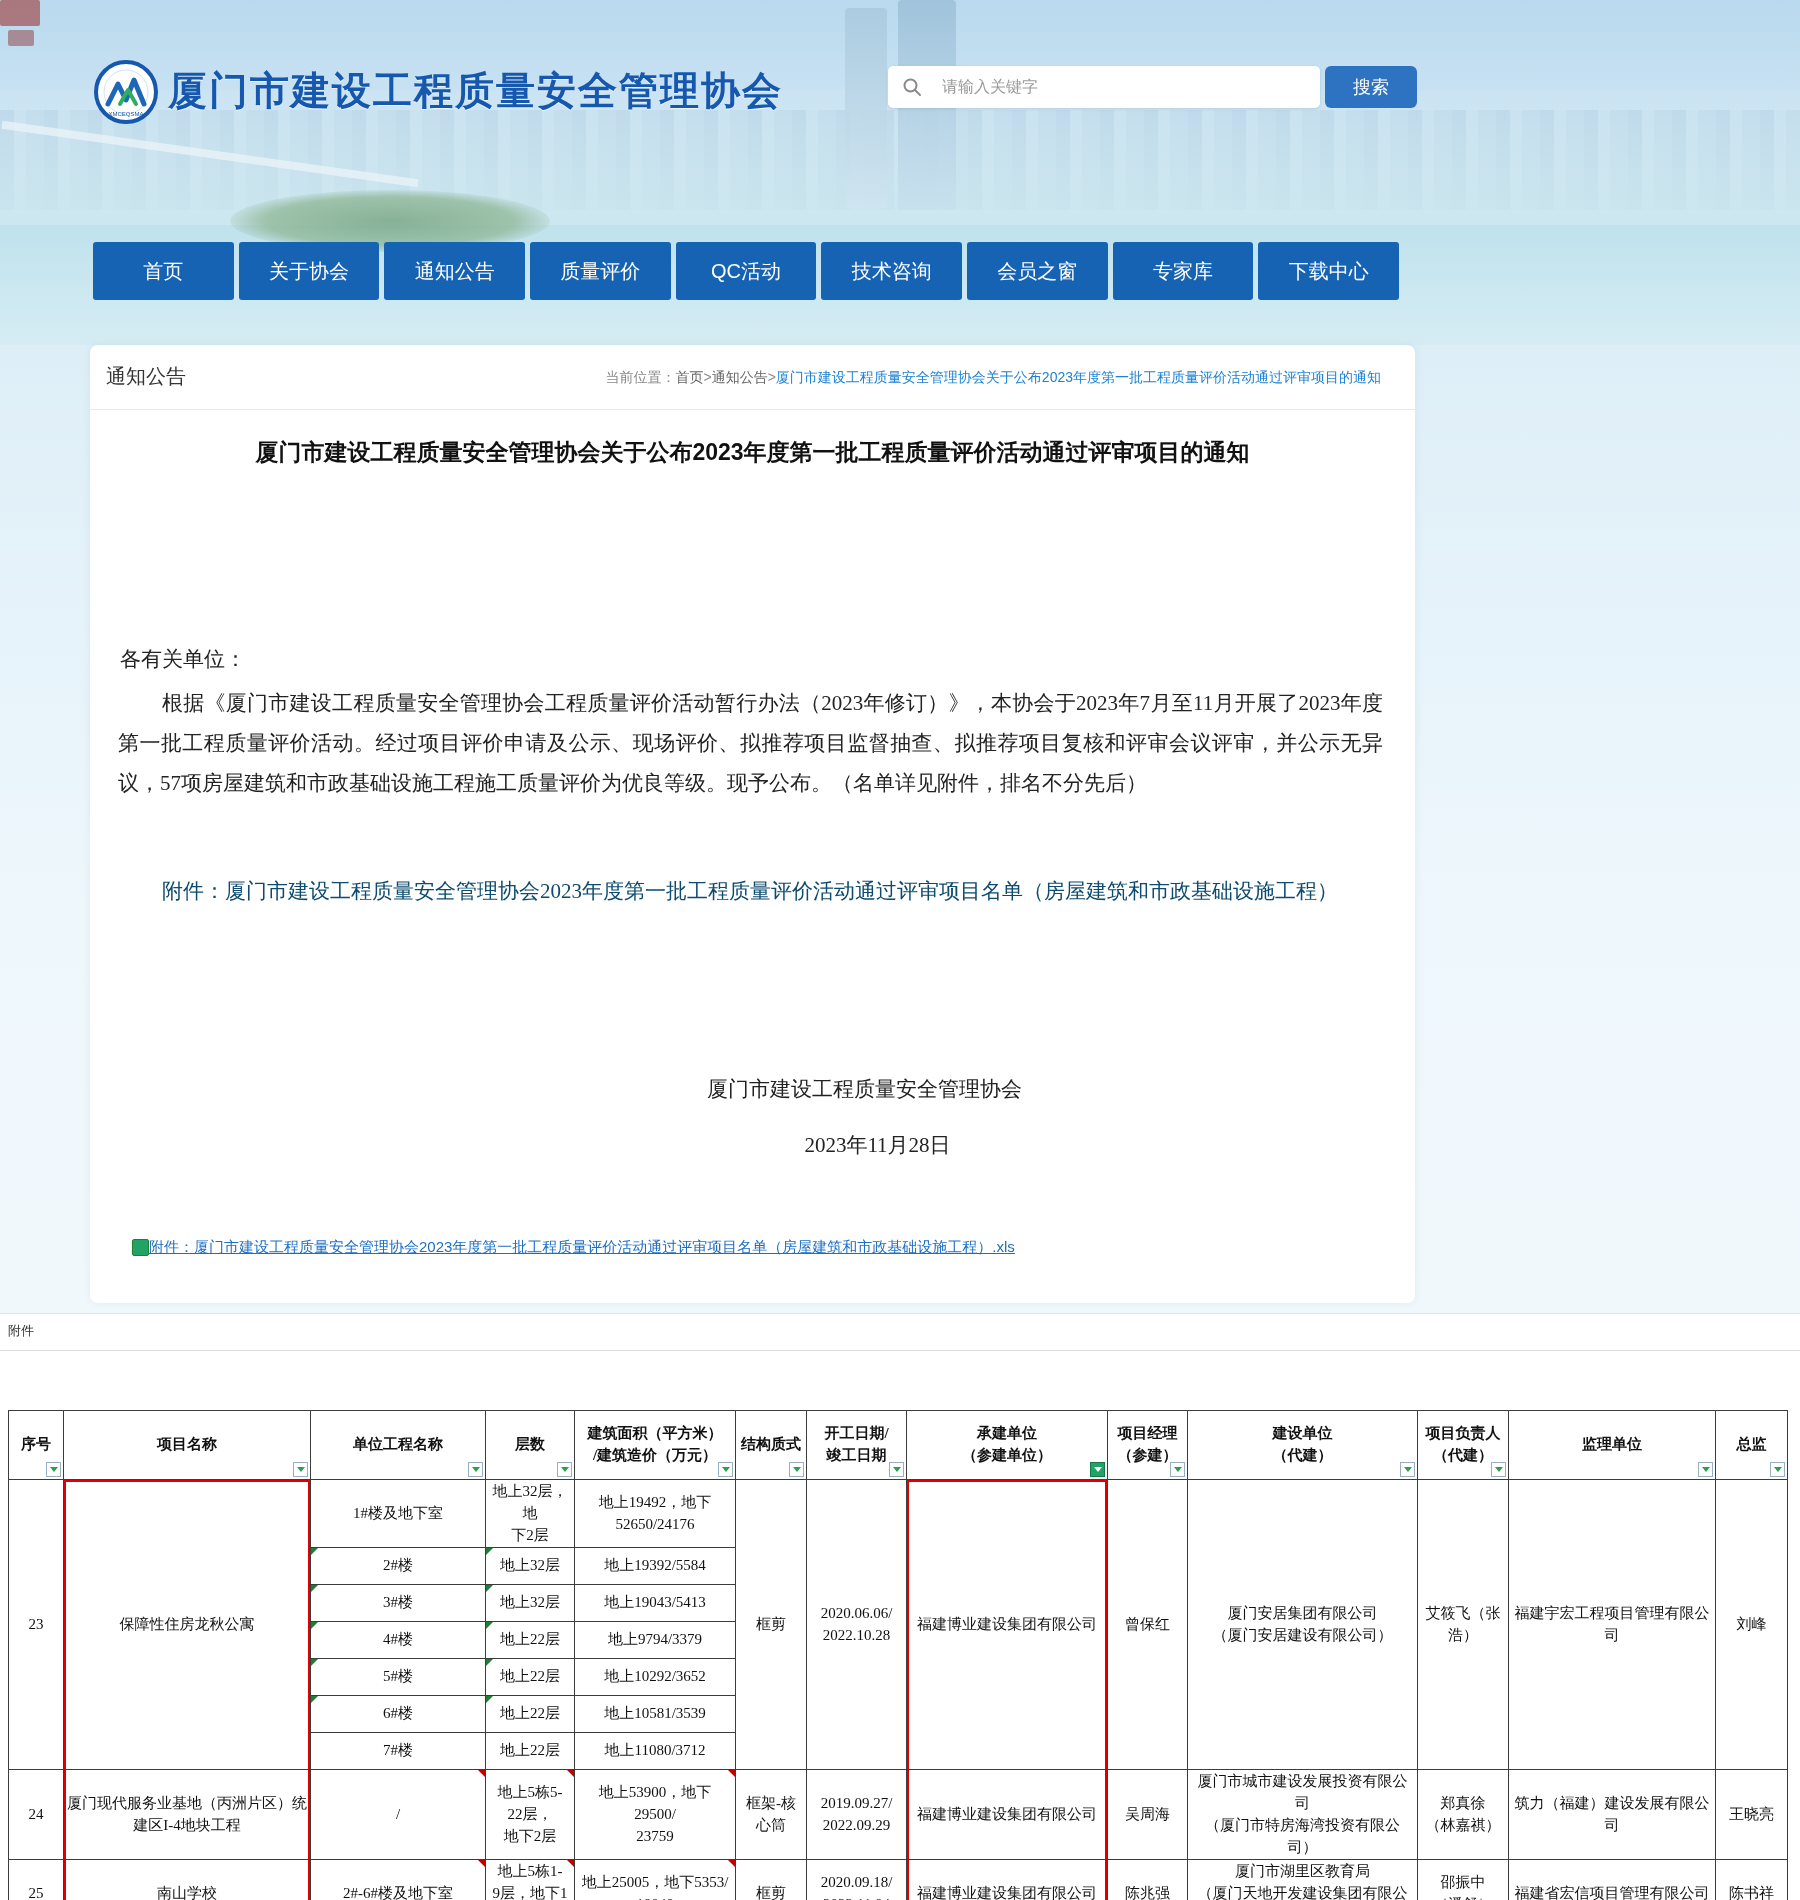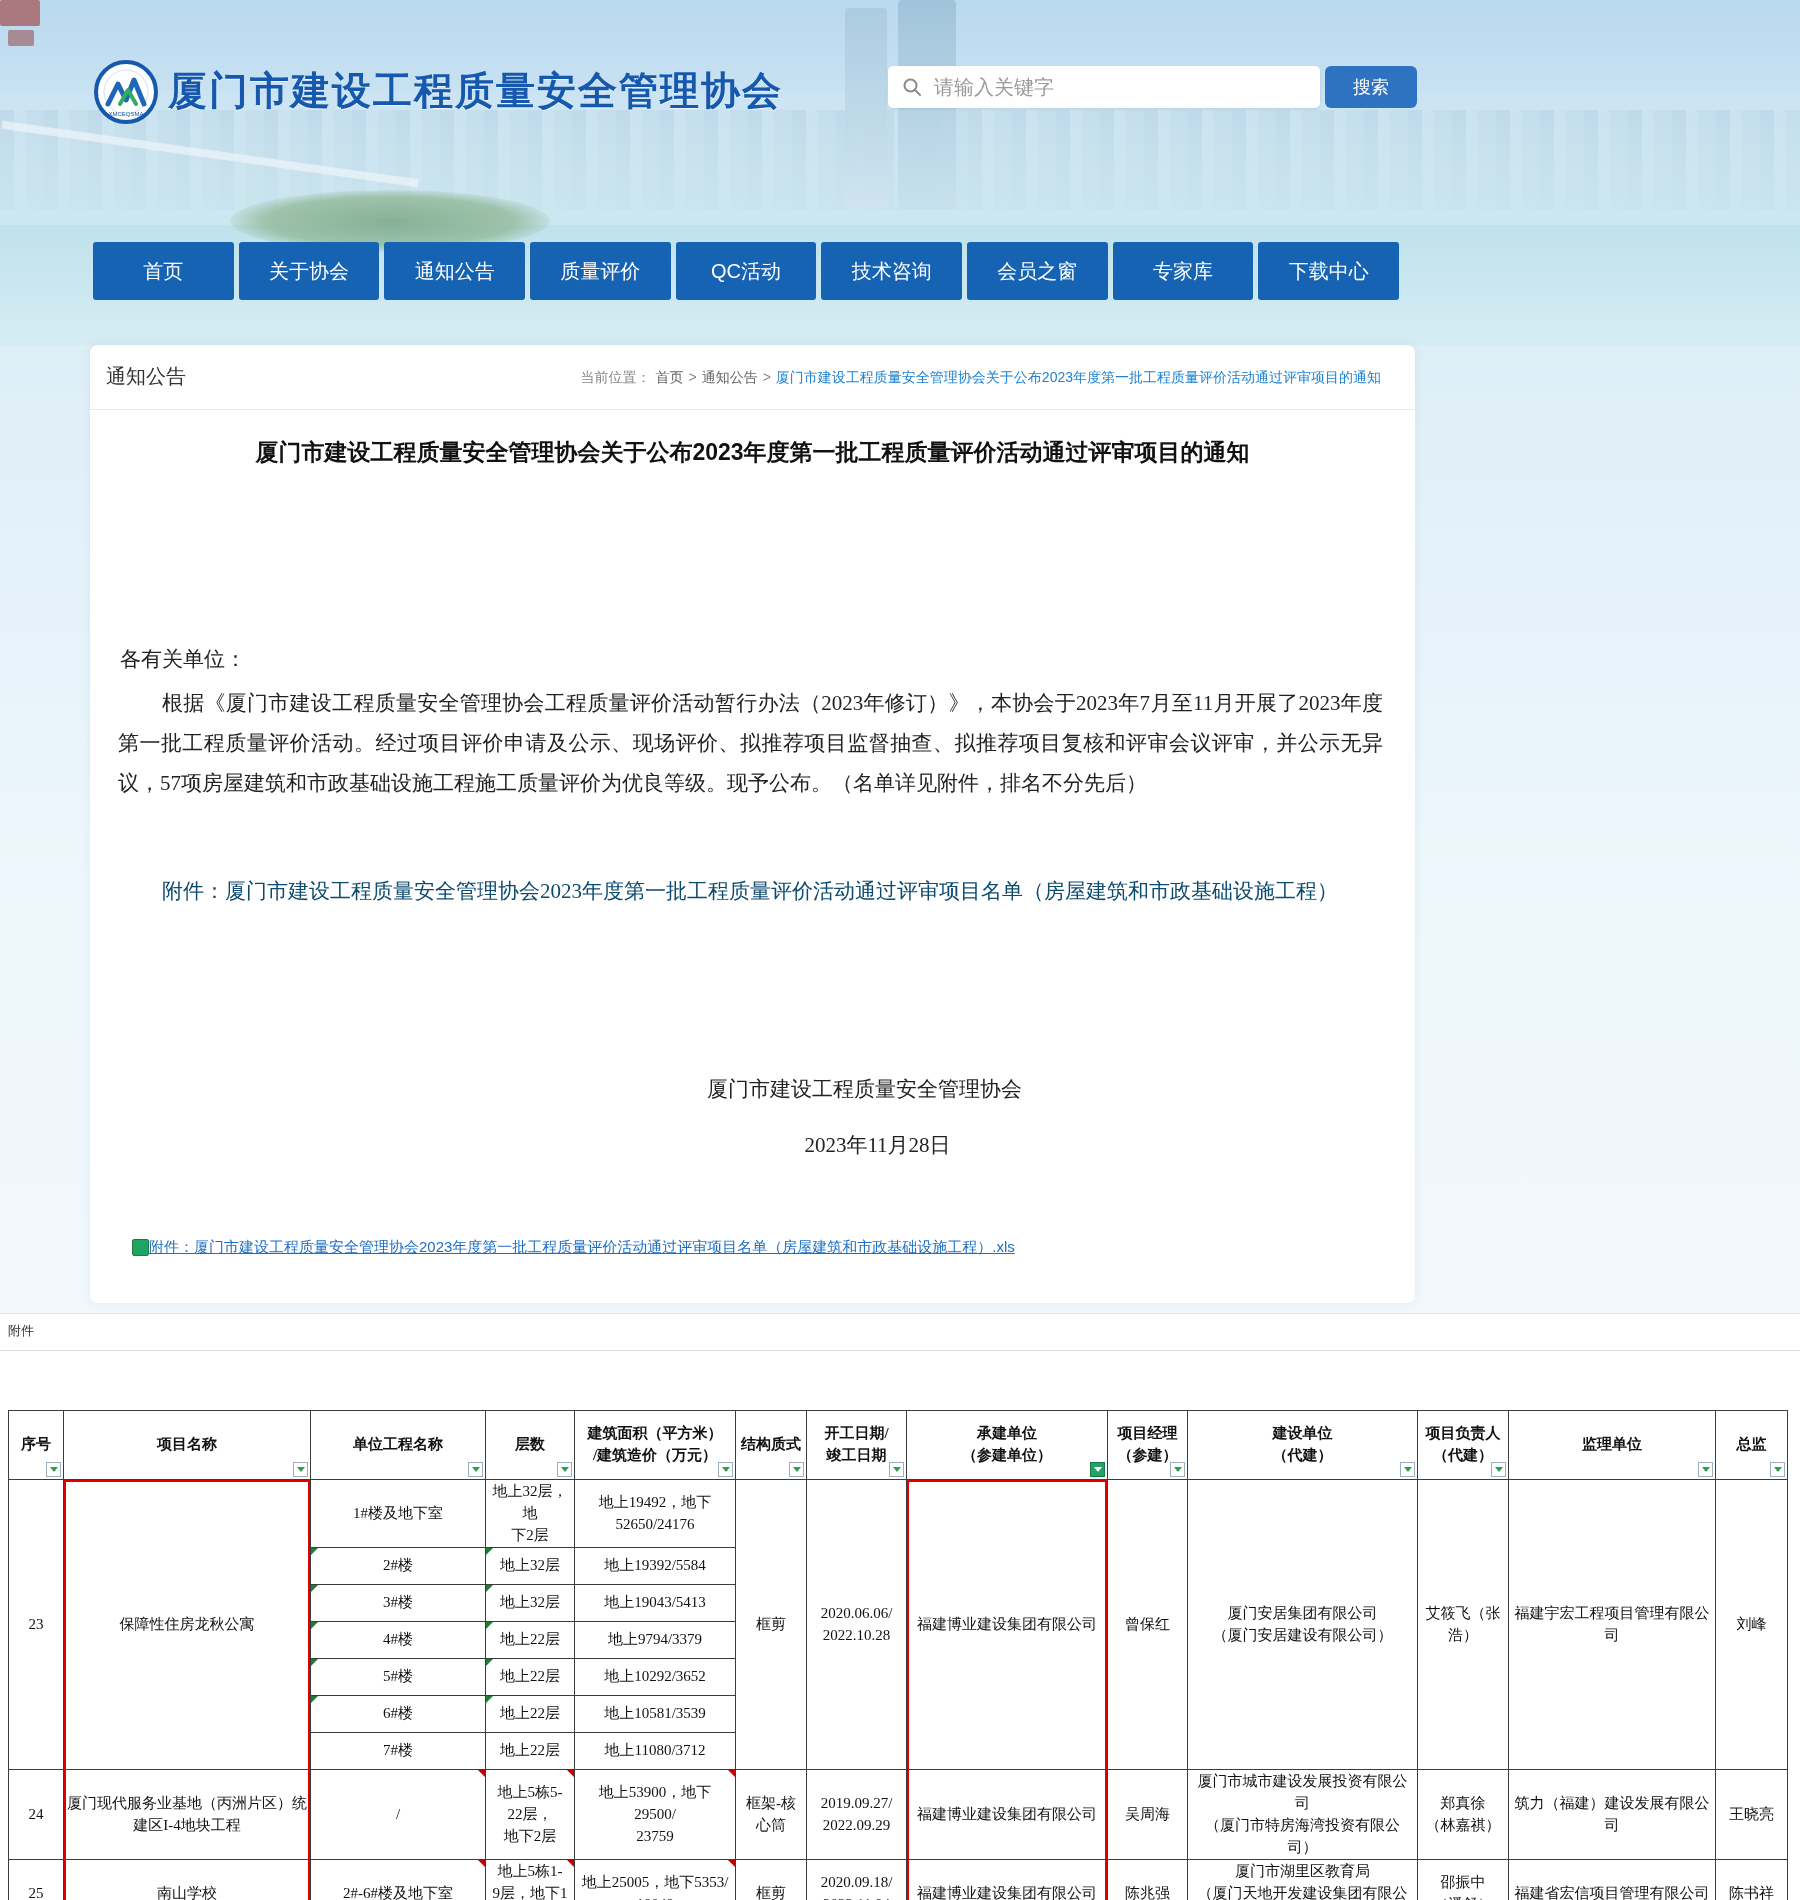--- a/index.html
+++ b/index.html
@@ -24,34 +24,34 @@
     background:linear-gradient(180deg,#9cc0d8,#c8e0ee);opacity:.85;}
   .dec.red1{left:0;top:0;width:40px;height:26px;background:#a04444;opacity:.65;border-radius:2px;}
   .dec.red2{left:8px;top:30px;width:26px;height:16px;background:#8d3a3a;opacity:.5;border-radius:2px;}
   .dec.bridge{left:0;top:150px;width:420px;height:8px;background:#e8f2f8;opacity:.8;transform:rotate(8deg);}
   .logo{position:absolute;left:94px;top:60px;width:64px;height:64px;}
   .site-title{position:absolute;left:168px;top:64px;font-size:39px;font-weight:bold;color:#1558ad;letter-spacing:2px;
     text-shadow:0 1px 0 rgba(255,255,255,.6);}
   .search-box{position:absolute;left:888px;top:66px;width:432px;height:42px;background:#fff;border-radius:5px;
     display:flex;align-items:center;box-shadow:0 1px 3px rgba(60,100,140,.18);}
   .search-box svg{margin:0 10px 0 14px;}
-  .search-input{border:none;outline:none;flex:1;height:36px;font-size:20px;color:#8b5cf6;background:transparent;}
+  .search-input{border:none;outline:none;flex:1;height:36px;font-size:16px;color:#8b5cf6;background:transparent;margin-left:8px;}
   .search-input::placeholder{color:#9a9a9a;}
   .search-btn{position:absolute;left:1325px;top:66px;width:92px;height:42px;background:#2e72c2;color:#fff;
     border:none;border-radius:6px;font-size:18px;cursor:pointer;}
   
   .nav{position:absolute;left:93px;top:242px;width:1306px;display:flex;gap:5px;}
   .nav-item{flex:1;height:58px;line-height:58px;text-align:center;background:#1563b2;color:#fff;font-size:20px;
     border-radius:3px;cursor:pointer;}
   
   .panel{position:absolute;left:90px;top:345px;width:1325px;height:958px;background:#fff;border-radius:8px;
     box-shadow:0 0 8px rgba(120,160,190,.15);}
   .crumb-row{position:absolute;left:0;top:0;width:100%;height:64px;border-bottom:1px solid #e9e9e9;}
   .crumb-section{position:absolute;left:16px;top:18px;font-size:20px;color:#333;}
-  .crumb-right{position:absolute;right:34px;top:24px;font-size:14px;color:#888;display:flex;gap:5px;white-space:nowrap;}
+  .crumb-right{position:absolute;right:34px;top:24px;font-size:14px;color:#888;display:flex;white-space:nowrap;}
   .crumb-right a{text-decoration:none;color:#666;cursor:pointer;}
   .crumb-right .cur{color:#1e82d2;}
   .a-title{position:absolute;top:92px;left:0;width:100%;text-align:center;font-size:23px;font-weight:bold;color:#111;}
   .a-meta{position:absolute;top:160px;left:0;width:100%;text-align:center;font-size:15px;color:#9a9a9a;}
   .a-doc{position:absolute;top:212px;left:0;width:100%;text-align:center;font-size:22px;font-weight:bold;color:#000;
     font-family:"Liberation Serif",serif;}
   .serif{font-family:"Liberation Serif",serif;}
   .a-salut{position:absolute;top:284px;left:30px;font-size:21px;color:#222;margin-top:16px;}
   .a-para{position:absolute;top:338px;left:28px;right:32px;font-size:21px;color:#222;line-height:40px;text-indent:44px;text-align:justify;}
   .a-att{position:absolute;top:528px;left:28px;right:32px;font-size:21px;color:#0c4a6e;line-height:36px;text-indent:44px;}

